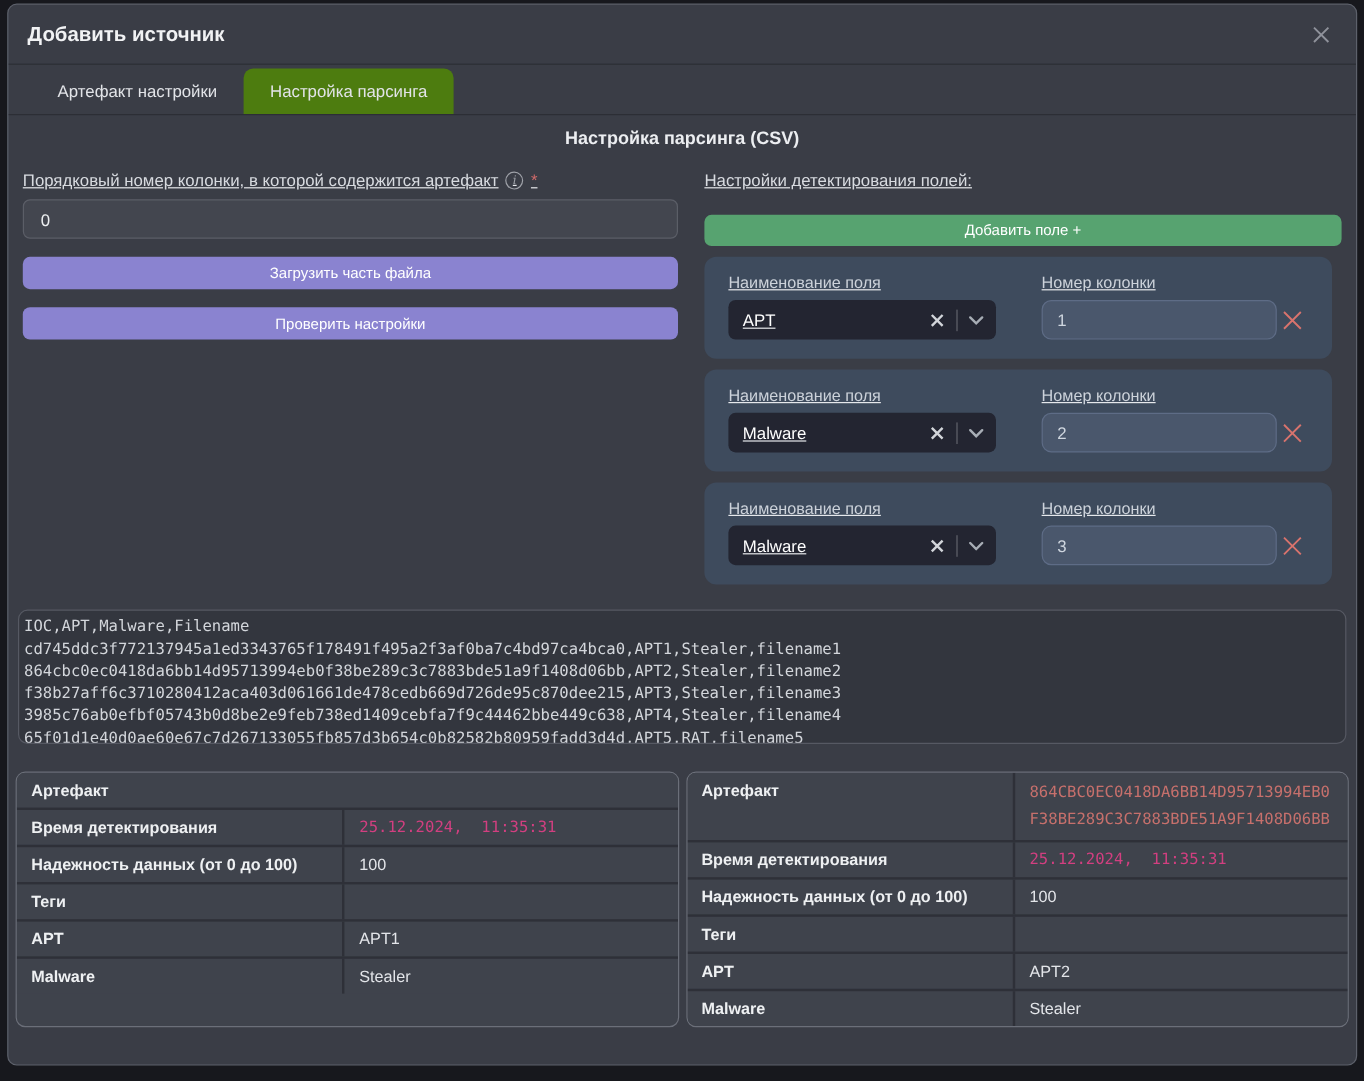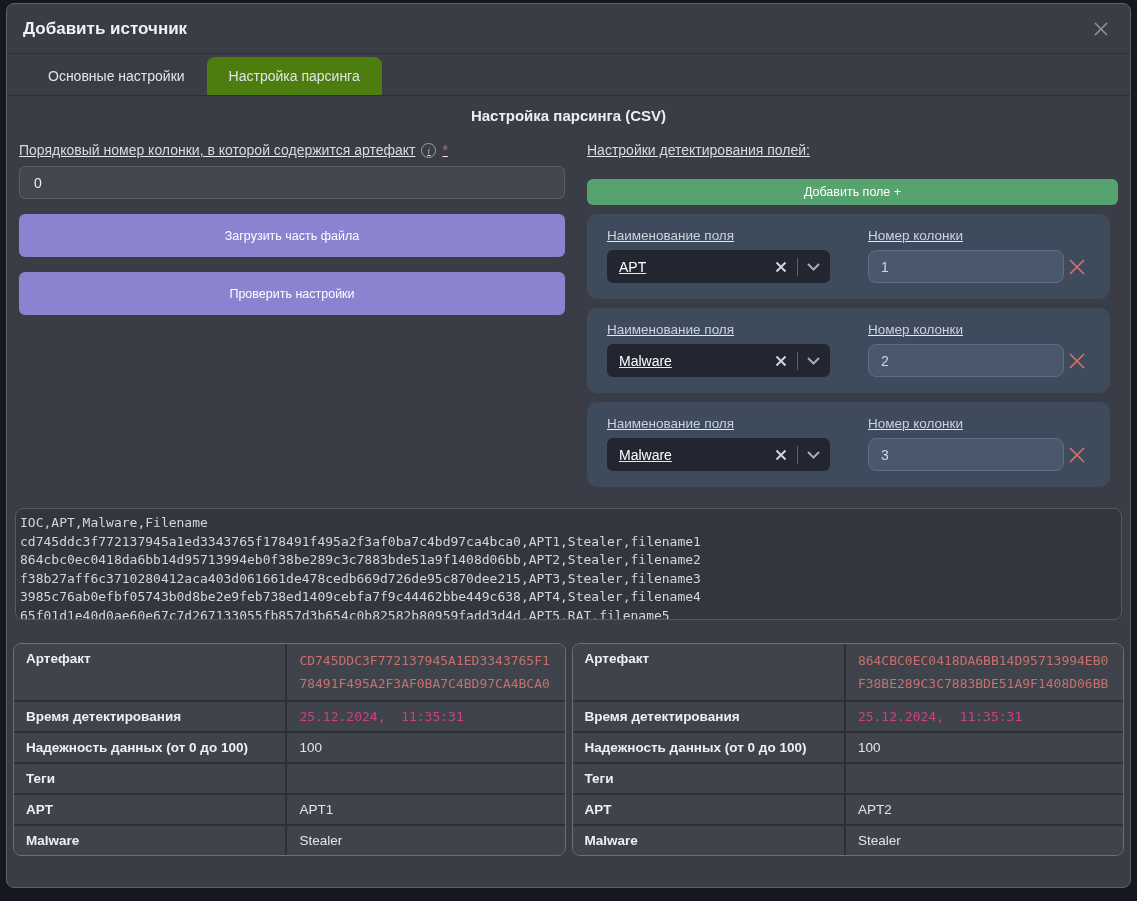--- a/index.html
+++ b/index.html
@@ -29,21 +29,21 @@
   .field-label { font-size:14px; color:#d8dbe0; margin-bottom:8px; display:flex;
     align-items:center; gap:6px; }
   .info-icon { width:15px; height:15px; border:1px solid #9ea1a8; border-radius:50%;
     color:#9ea1a8; font-size:10px; display:inline-flex; align-items:center; justify-content:center;
     font-family:"DejaVu Serif",serif; font-style:italic; cursor:pointer; }
   .required { color:#cf6a6a; font-size:14px; }
   .text-input { width:100%; height:33px; background:#43464f; border:1px solid #5b5e67;
     border-radius:6px; color:#eceef0; font-size:14px; padding:0 14px; outline:none;
     font-family:"Liberation Sans","DejaVu Sans",sans-serif; }
   .text-input.num-col-main { margin-bottom:15px; }
-  .btn { width:100%; height:43px; border:none; border-radius:6px; color:#ffffff;
+  .btn { width:100%; height:27px; border:none; border-radius:6px; color:#ffffff;
     font-size:12.5px; cursor:pointer; font-family:"Liberation Sans","DejaVu Sans",sans-serif; }
   .btn-purple { background:#8a83d0; margin-bottom:15px; }
   .btn-green { background:#57a370; height:26px; margin-bottom:9px; }
   .right-head { font-size:14px; color:#d8dbe0; margin-bottom:21px; }
   
   .field-card { background:#3e4b5d; border-radius:10px; padding:14px 20px 16px 20px;
     margin-bottom:9px; margin-right:8px; }
   .field-card-row { display:flex; }
   .fc-col-name { width:223px; flex:0 0 223px; }
   .fc-col-num { flex:1; margin-left:38px; }
@@ -86,21 +86,21 @@
   <div class="dlg-header">
     <div class="dlg-title">Добавить источник</div>
     <div class="close-btn">
       <svg width="20" height="20" viewBox="0 0 20 20">
           <path d="M4 4 L16 16 M16 4 L4 16" stroke="#8f929b" stroke-width="1.6" fill="none"></path>
         </svg>
     </div>
   </div>
 
   <div class="tabs">
-    <div class="tab">Основные настройки</div>
+    <div class="tab">Артефакт настройки</div>
     <div class="tab active">Настройка парсинга</div>
   </div>
 
   <div class="section-heading">Настройка парсинга (CSV)</div>
 
   <div class="content">
 
     <div class="col-left">
       <div class="field-label">
         <span>Порядковый номер колонки, в которой содержится артефакт</span>
@@ -226,21 +226,20 @@
 f38b27aff6c3710280412aca403d061661de478cedb669d726de95c870dee215,APT3,Stealer,filename3
 3985c76ab0efbf05743b0d8be2e9feb738ed1409cebfa7f9c44462bbe449c638,APT4,Stealer,filename4
 65f01d1e40d0ae60e67c7d267133055fb857d3b654c0b82582b80959fadd3d4d,APT5,RAT,filename5
 272cd98097fd979c2b818d79bb91dfaf2bcaf3459935ac53338744a1f2c50bc2,APT6,RAT,filename6</pre>
   </div>
 
   <div class="tables-row">
   <div class="ptable">
   <div class="trow">
     <div class="tlabel">Артефакт</div>
-    <div class="tvalue val-hash">CD745DDC3F772137945A1ED3343765F178491F495A2F3AF0BA7C4BD97CA4BCA0</div>
   </div>
 
   <div class="trow">
     <div class="tlabel">Время детектирования</div>
     <div class="tvalue val-datetime">25.12.2024,  11:35:31</div>
   </div>
 
   <div class="trow">
     <div class="tlabel">Надежность данных (от 0 до 100)</div>
     <div class="tvalue">100</div>

